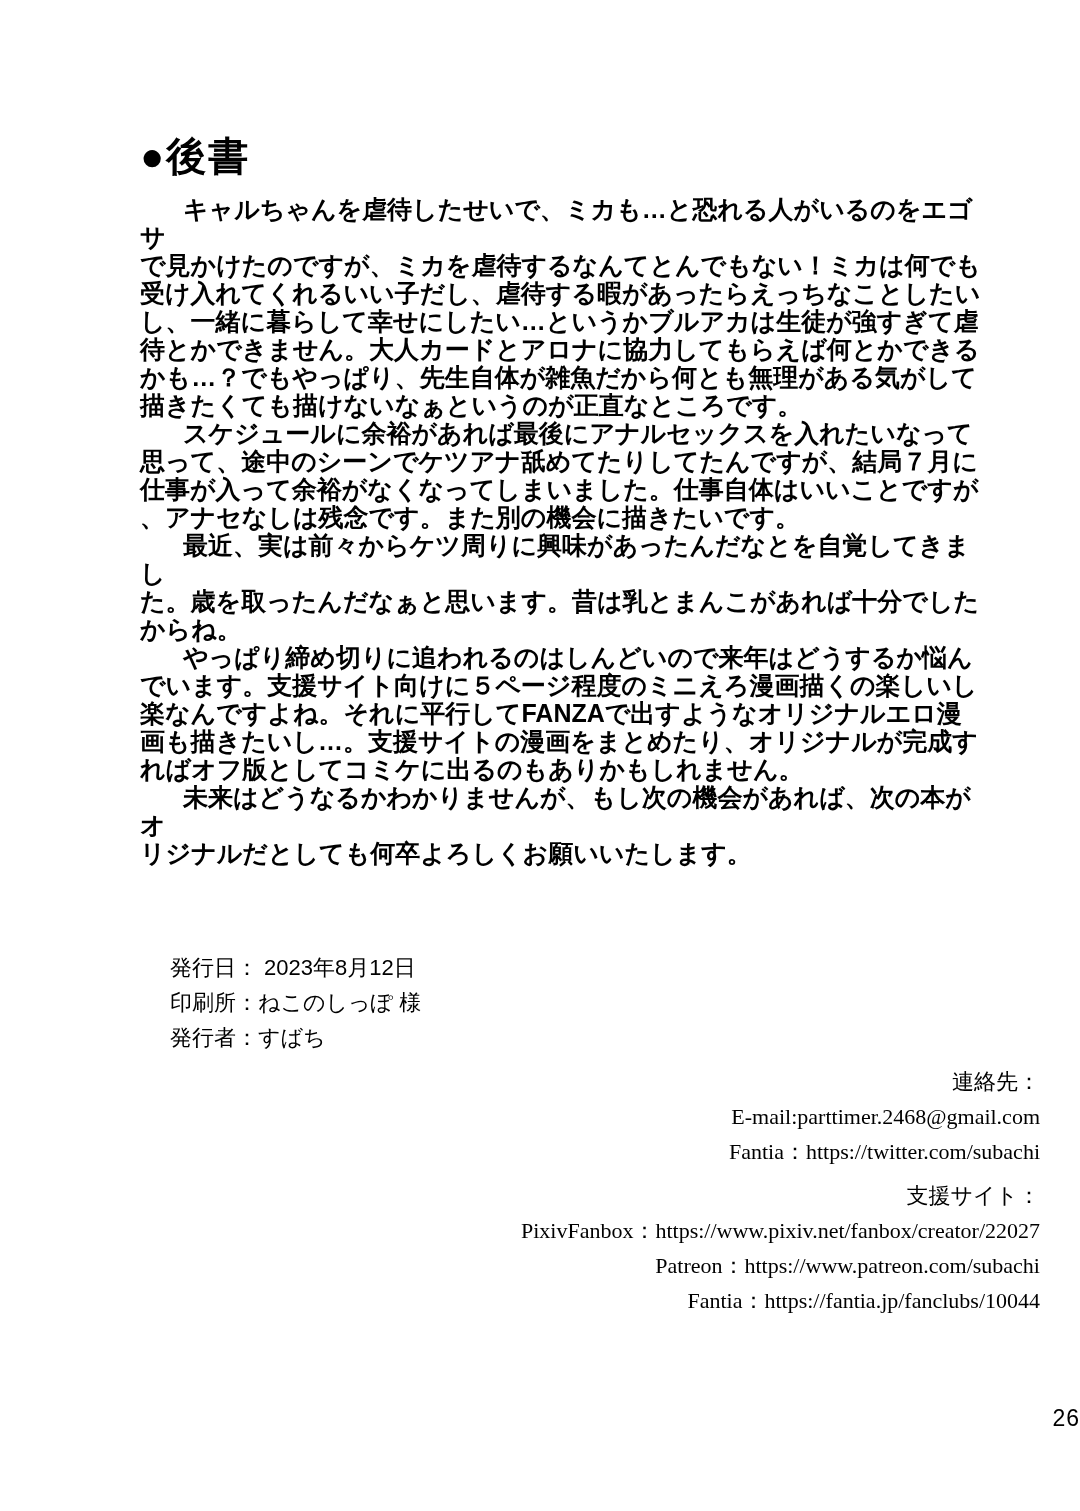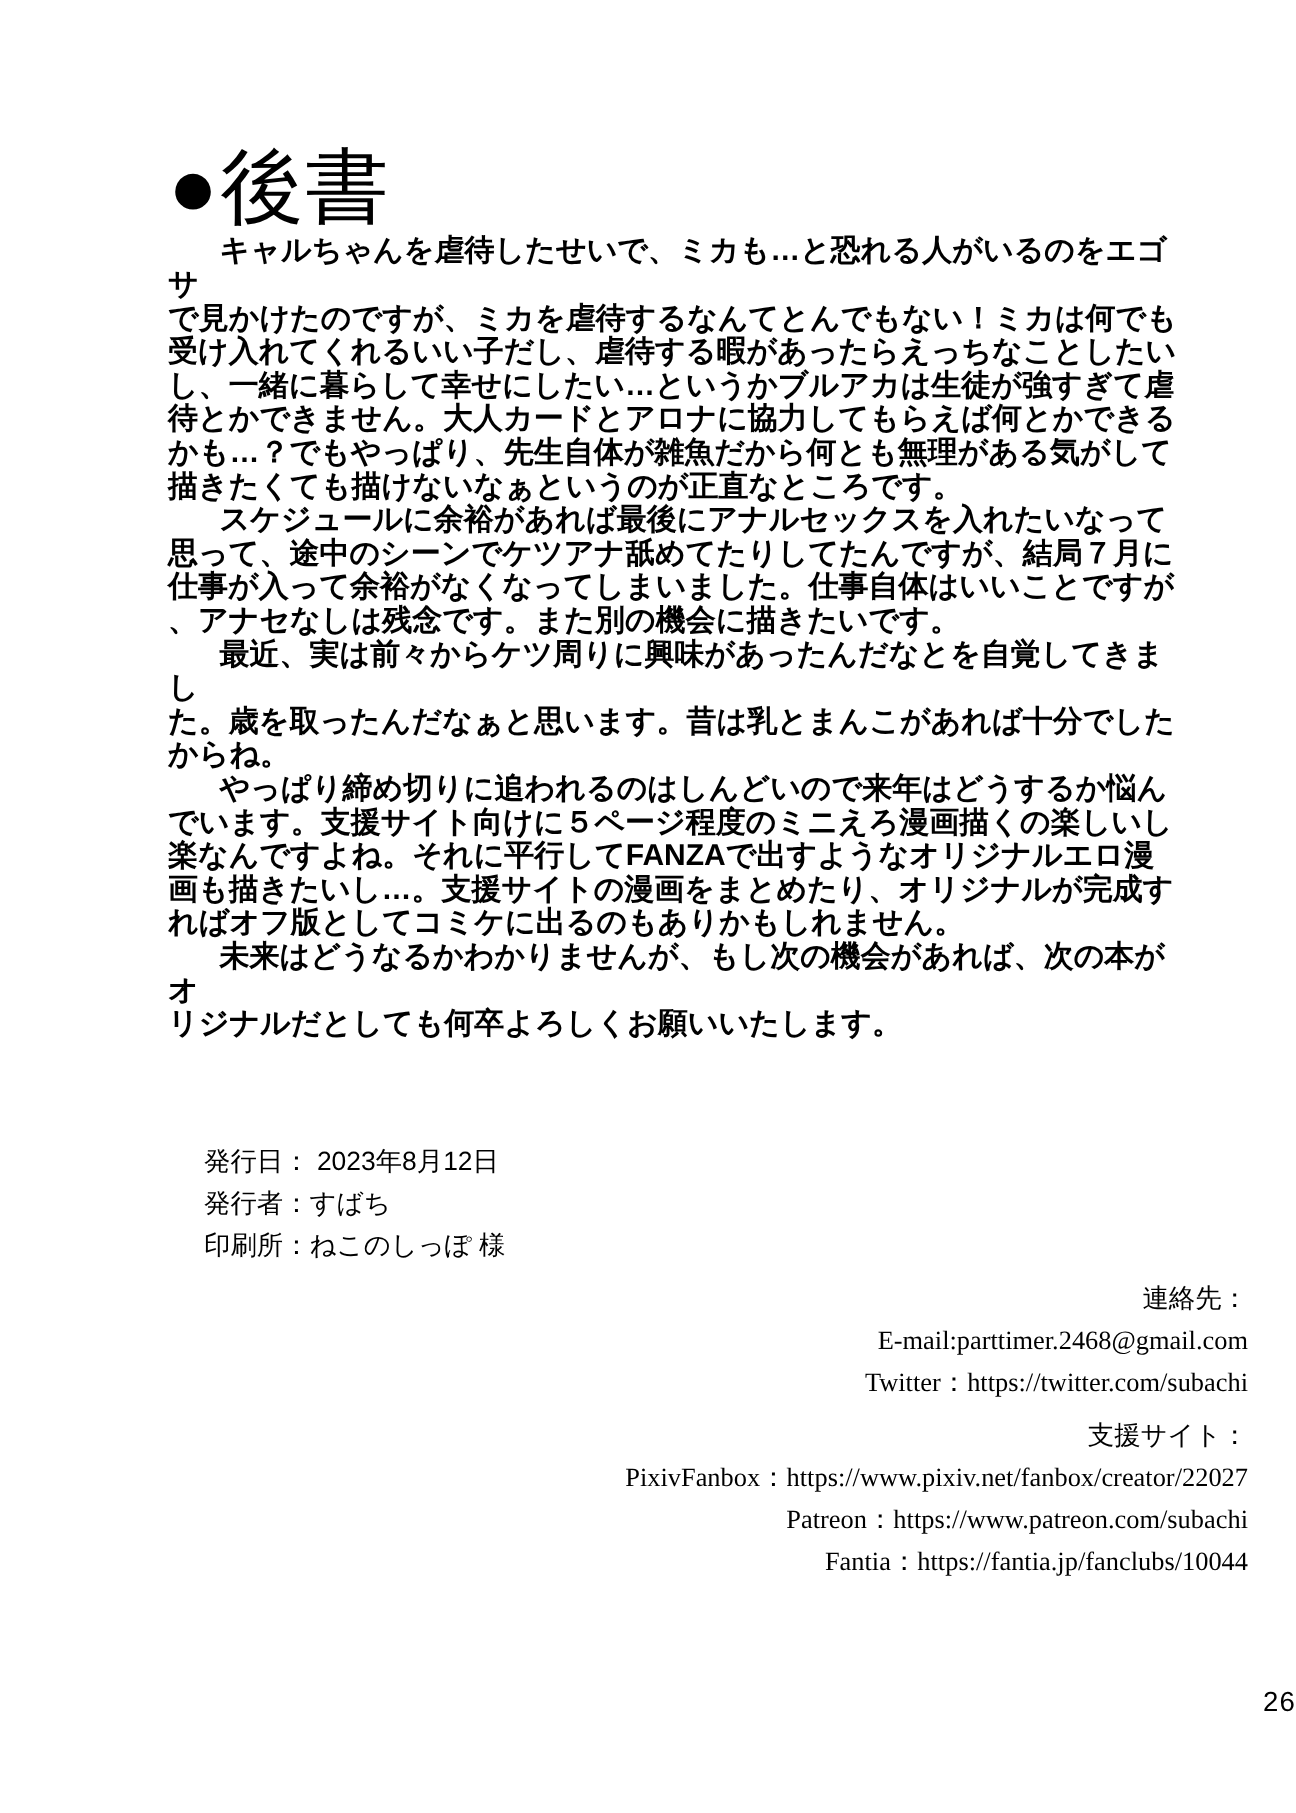--- a/index.html
+++ b/index.html
@@ -16,23 +16,23 @@
     font-family: "Liberation Sans", "DejaVu Sans", sans-serif;
     overflow: hidden;
   }
   .afterword {
     position: absolute;
     left: 140px;
     top: 126px;
     width: 845px;
   }
   .section-title {
-    font-size: 69px;
+    font-size: 40px;
     line-height: 60px;
-    font-weight: 400;
+    font-weight: 700;
     letter-spacing: 2px;
     margin: 0 0 9px 0;
     white-space: nowrap;
   }
   .para {
     margin: 0;
     font-size: 25px;
     line-height: 28px;
     font-weight: 600;
     letter-spacing: 0px;
@@ -106,28 +106,28 @@
 ればオフ版としてコミケに出るのもありかもしれません。</p>
     <p class="para">未来はどうなるかわかりませんが、もし次の機会があれば、次の本がオ
 リジナルだとしても何卒よろしくお願いいたします。</p>
   </div>
 
   <div class="colophon">
     <div class="colophon-body">
 
       <div>
         <div class="colophon-line">発行日： 2023年8月12日</div>
+        <div class="colophon-line">印刷所：ねこのしっぽ 様</div>
         <div class="colophon-line">発行者：すばち</div>
-        <div class="colophon-line">印刷所：ねこのしっぽ 様</div>
       </div>
 
       <div class="colophon-group">
         <div class="colophon-line">連絡先：</div>
         <div class="colophon-subline">E-mail:parttimer.2468@gmail.com</div>
-        <div class="colophon-subline">Twitter：https://twitter.com/subachi</div>
+        <div class="colophon-subline">Fantia：https://twitter.com/subachi</div>
       </div>
 
       <div class="colophon-group">
         <div class="colophon-line">支援サイト：</div>
         <div class="colophon-subline">PixivFanbox：https://www.pixiv.net/fanbox/creator/22027</div>
         <div class="colophon-subline">Patreon：https://www.patreon.com/subachi</div>
         <div class="colophon-subline">Fantia：https://fantia.jp/fanclubs/10044</div>
       </div>
 
     </div>

